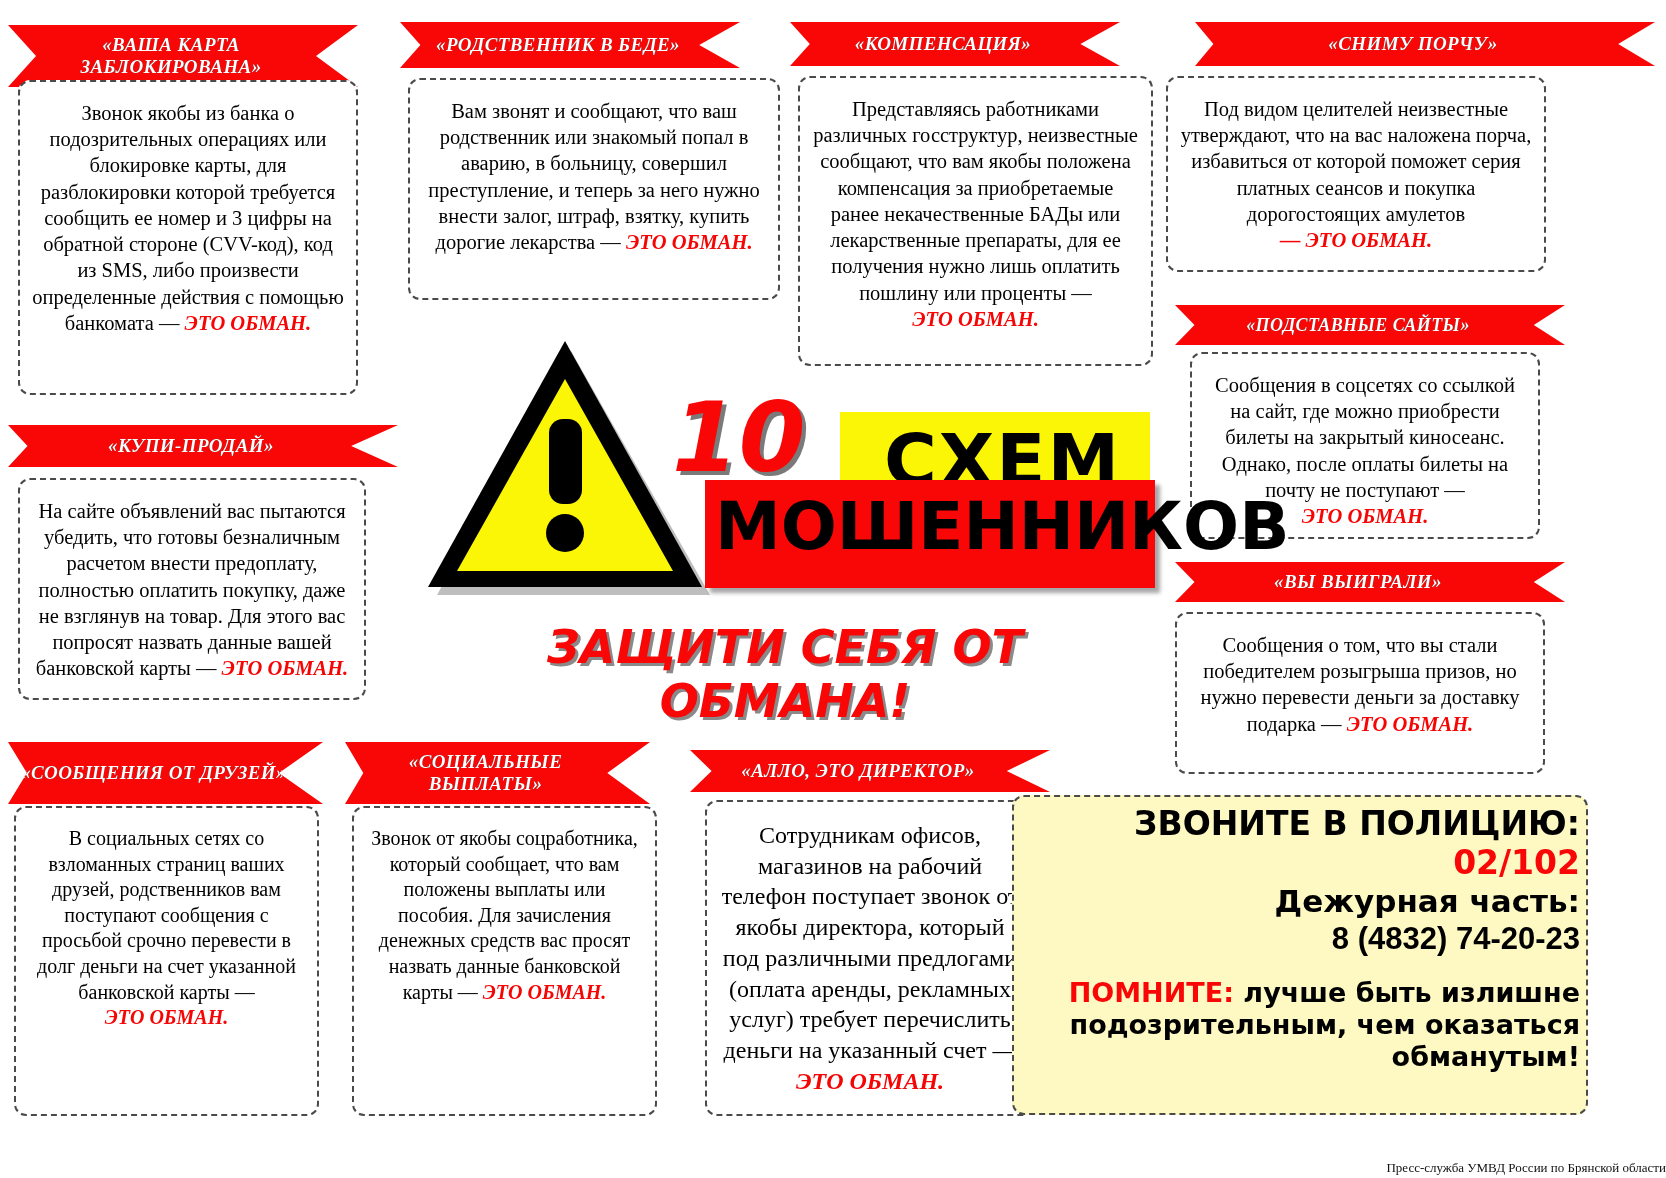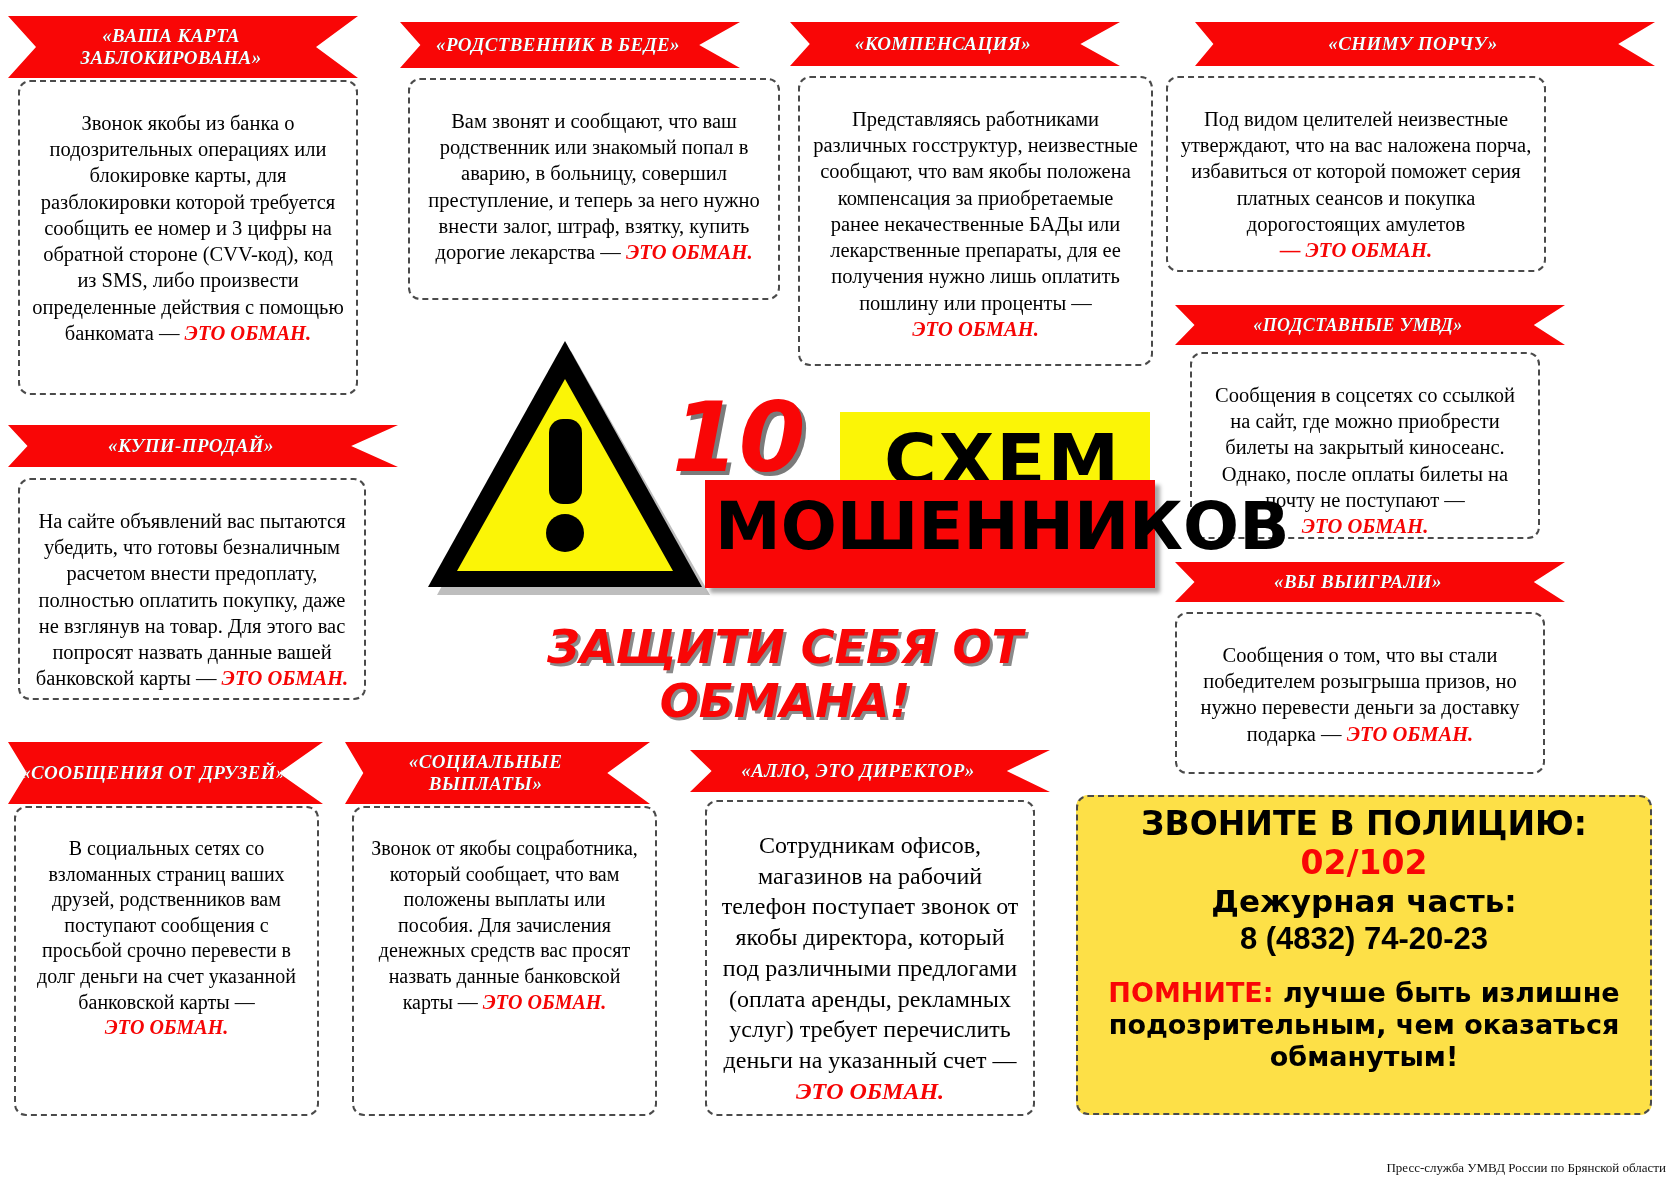--- a/index.html
+++ b/index.html
@@ -37,21 +37,21 @@
   }
   .ribbon .rb-text { display: block; }
 
   
   .card {
     position: absolute;
     border: 2px dashed #4a4a4a;
     border-radius: 12px;
     background: #fff;
     box-sizing: border-box;
-    padding: 28px 12px;
+    padding: 18px 12px;
     font-size: 20.5px;
     line-height: 1.28;
     text-align: center;
   }
   .card .red {
     color: #f60505;
     font-weight: bold;
     font-style: italic;
     white-space: nowrap;
   }
@@ -130,30 +130,30 @@
     font-style: italic;
     font-size: 46px;
     color: #f90606;
     text-shadow: 3px 3px 0 #8a8a8a;
     z-index: 5;
   }
 
   
   #police {
     position: absolute;
-    left: 1076px;
+    left: 1012px;
     top: 795px;
     width: 576px;
     height: 320px;
     border: 2px dashed #4a4a4a;
     border-radius: 12px;
     box-sizing: border-box;
     padding: 8px 6px;
-    text-align: center;
-    background: #fde047;
+    text-align: right;
+    background: #fef9c3;
   }
   #police .l1 {
     font-family: "DejaVu Sans", sans-serif;
     font-weight: bold;
     font-size: 33px;
     line-height: 1.15;
   }
   #police .l2 {
     font-family: "DejaVu Sans", sans-serif;
     font-weight: bold;
@@ -188,21 +188,21 @@
     bottom: 2px;
     text-align: right;
     font-family: "Liberation Serif", serif;
     font-size: 13px;
     color: #111;
   }
 </style>
 </head>
 <body>
 
-<div class="ribbon" style="left:8px; top:16px; width:350px; height:62px;
+<div class="ribbon" style="left:8px; top:25px; width:350px; height:62px;
             clip-path: polygon(0 0, 100% 0, 88% 50%, 100% 100%, 0 100%, 8% 50%);">
   <span class="rb-text">«ВАША КАРТА ЗАБЛОКИРОВАНА»</span>
 </div>
 <div class="card" style="left:18px; top:80px; width:340px; height:315px;">
   <span>Звонок якобы из банка о подозрительных операциях или блокировке карты, для разблокировки которой требуется сообщить ее номер и 3 цифры на обратной стороне (CVV-код), код из SMS, либо произвести определенные действия с помощью банкомата —</span>
   <span class="red">ЭТО ОБМАН.</span>
 </div>
 
 <div class="ribbon" style="left:400px; top:22px; width:340px; height:46px;
             clip-path: polygon(0 0, 100% 0, 88% 50%, 100% 100%, 0 100%, 6% 50%);">
@@ -226,21 +226,21 @@
             clip-path: polygon(0 0, 100% 0, 92% 50%, 100% 100%, 0 100%, 4% 50%);">
   <span class="rb-text">«СНИМУ ПОРЧУ»</span>
 </div>
 <div class="card" style="left:1166px; top:76px; width:380px; height:196px;">
   <span>Под видом целителей неизвестные утверждают, что на вас наложена порча, избавиться от которой поможет серия платных сеансов и покупка дорогостоящих амулетов</span>
   <span class="red">— ЭТО ОБМАН.</span>
 </div>
 
 <div class="ribbon" style="left:1175px; top:305px; width:390px; height:40px; font-size:18px;
             clip-path: polygon(0 0, 100% 0, 92% 50%, 100% 100%, 0 100%, 5% 50%);">
-  <span class="rb-text">«ПОДСТАВНЫЕ УМВД»</span>
+  <span class="rb-text">«ПОДСТАВНЫЕ САЙТЫ»</span>
 </div>
 <div class="card" style="left:1190px; top:352px; width:350px; height:187px;">
   <span>Сообщения в соцсетях со ссылкой на сайт, где можно приобрести билеты на закрытый киносеанс. Однако, после оплаты билеты на почту не поступают —</span>
   <span class="red">ЭТО ОБМАН.</span>
 </div>
 
 <div class="ribbon" style="left:8px; top:425px; width:390px; height:42px;
             clip-path: polygon(0 0, 100% 0, 88% 50%, 100% 100%, 0 100%, 5% 50%);">
   <span class="rb-text">«КУПИ-ПРОДАЙ»</span>
 </div>

